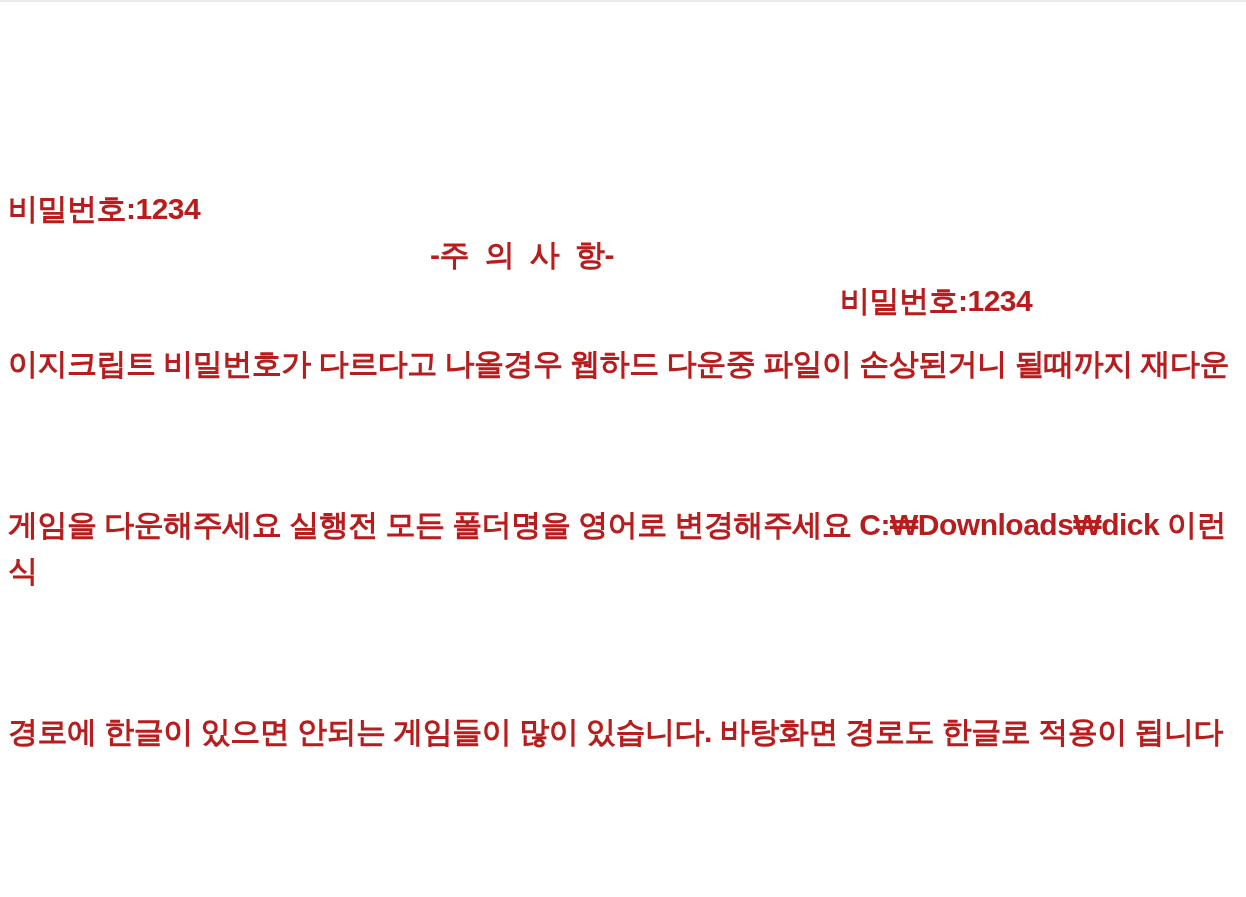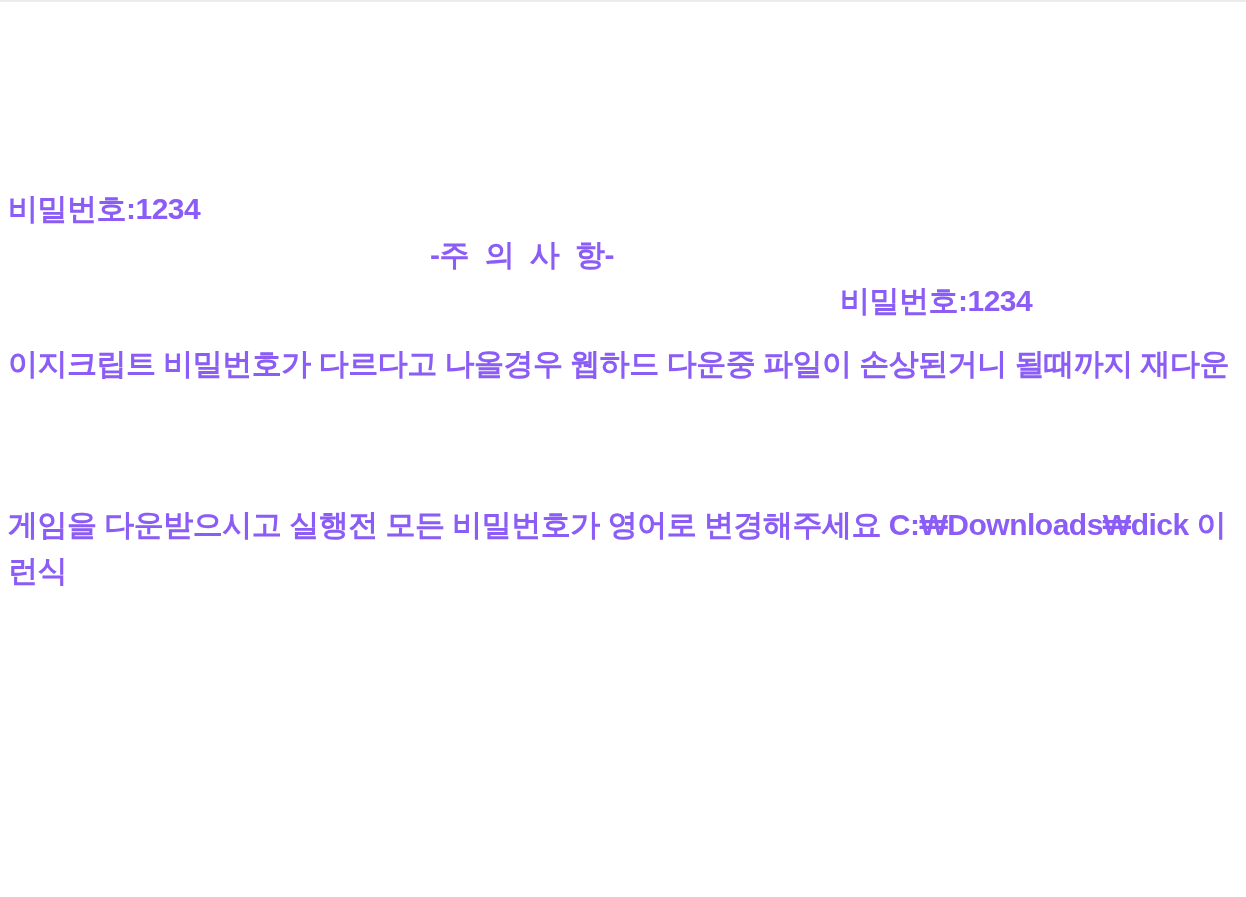--- a/index.html
+++ b/index.html
@@ -11,21 +11,21 @@
     position: relative;
     width: 1246px;
     height: 897px;
     background: #ffffff;
     box-sizing: border-box;
     padding: 4px 0 0 8px;
     overflow: hidden;
     font-family: "Liberation Sans", sans-serif;
     font-weight: 700;
     font-size: 30px;
-    color: #8b5cf6;
+    color: #b91c1c;
     letter-spacing: -0.5px;
     white-space: pre-wrap;
   }
   .top-edge {
     position: absolute;
     top: 0;
     left: 0;
     width: 100%;
     height: 2px;
     background: #ebebeb;
@@ -50,21 +50,22 @@
 <div class="page">
   <div class="top-edge"></div>
 
   <div class="header">
     <span class="h-left">비밀번호:1234</span>
     <span class="h-center">-주  의  사  항-</span>
     <span class="h-right">비밀번호:1234</span>
   </div>
 
   <div class="line">이지크립트 비밀번호가 다르다고 나올경우 웹하드 다운중 파일이 손상된거니 될때까지 재다운</div>
-  <div class="line">게임을 다운받으시고 실행전 모든 비밀번호가 영어로 변경해주세요 C:₩Downloads₩dick 이런식</div>
+  <div class="line">게임을 다운해주세요 실행전 모든 폴더명을 영어로 변경해주세요 C:₩Downloads₩dick 이런식</div>
+  <div class="line">경로에 한글이 있으면 안되는 게임들이 많이 있습니다. 바탕화면 경로도 한글로 적용이 됩니다</div>
   
   
   
   
   
   
   
 </div>
 
 </body></html>

